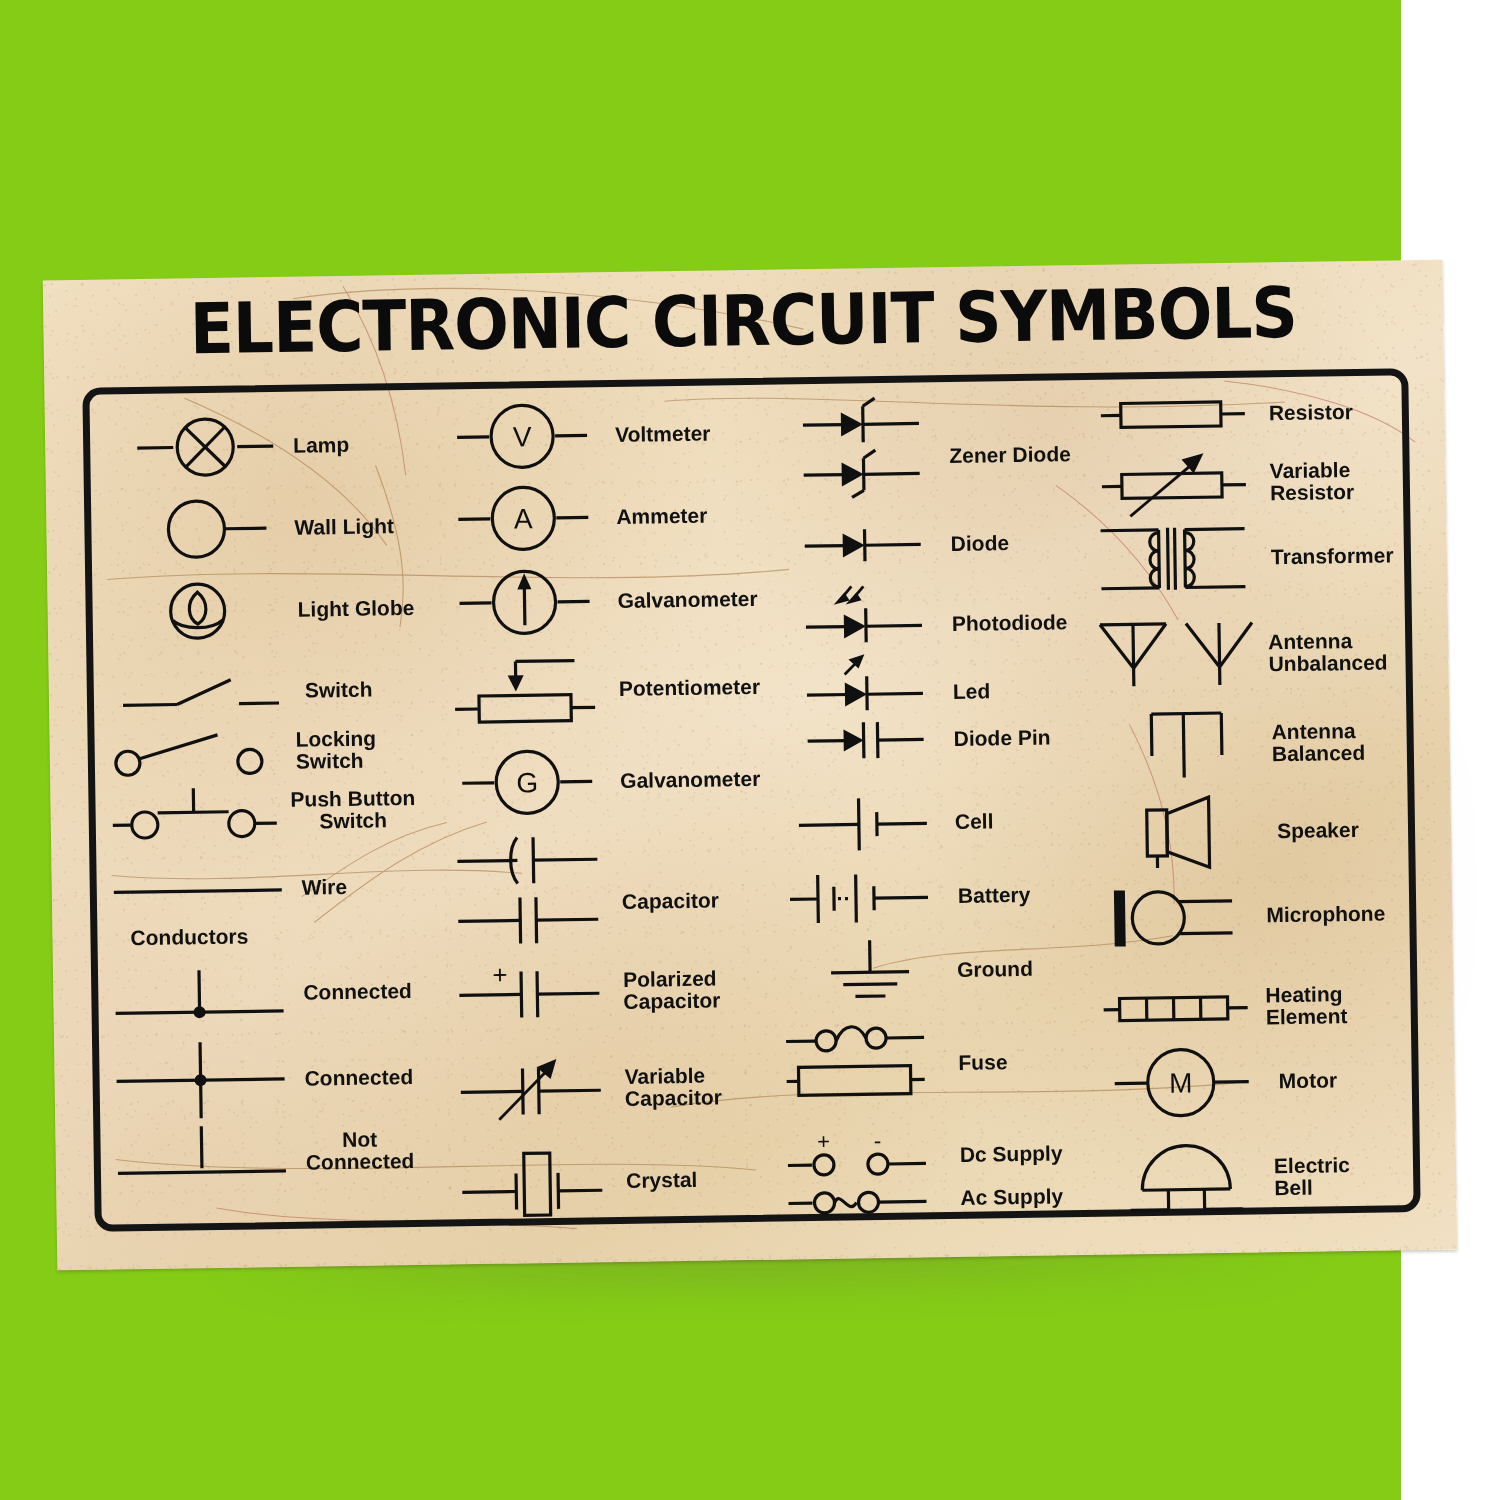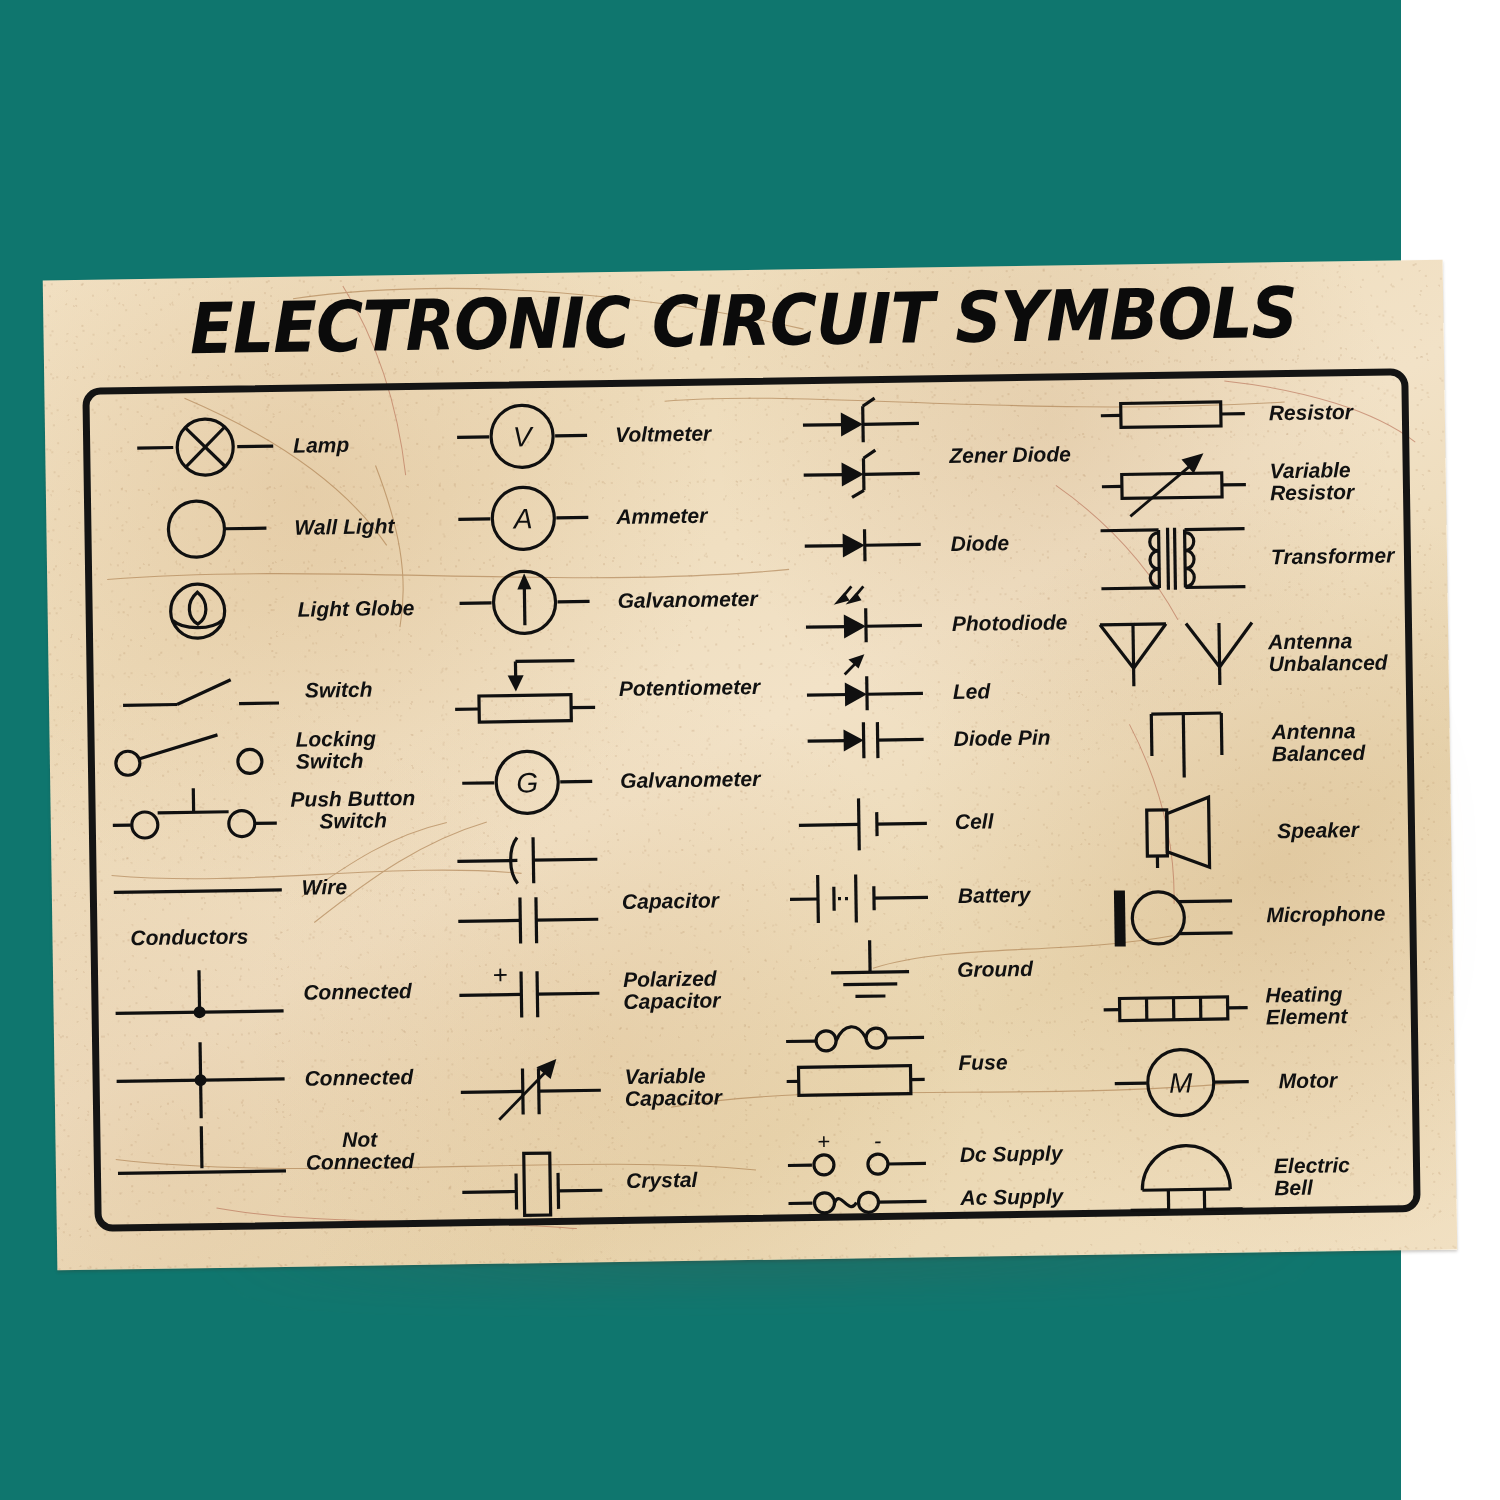--- a/index.html
+++ b/index.html
@@ -1,21 +1,21 @@
 <!DOCTYPE html>
 <html><head>
 <meta charset="utf-8">
 <style>
   html,body{margin:0;padding:0;}
   body{
     width:1500px;height:1500px;overflow:hidden;
     background:#ffffff;
     font-family:"Liberation Sans", sans-serif;
   }
-  #stage{position:relative;width:1401px;height:1500px;background:#0f766e;font-style:italic;}
+  #stage{position:relative;width:1401px;height:1500px;background:#84cc16;}
 
   
   #poster-shadow{
     position:absolute;left:52px;top:272px;width:1398px;height:1000px;
     background:radial-gradient(ellipse at 50% 60%, rgba(90,80,70,.42), rgba(120,110,100,0) 72%);
     filter:blur(16px);
     transform:rotate(-.85deg) translate(10px,16px);
   }
   #poster{
     position:absolute;left:50px;top:270px;width:1400px;height:990px;

